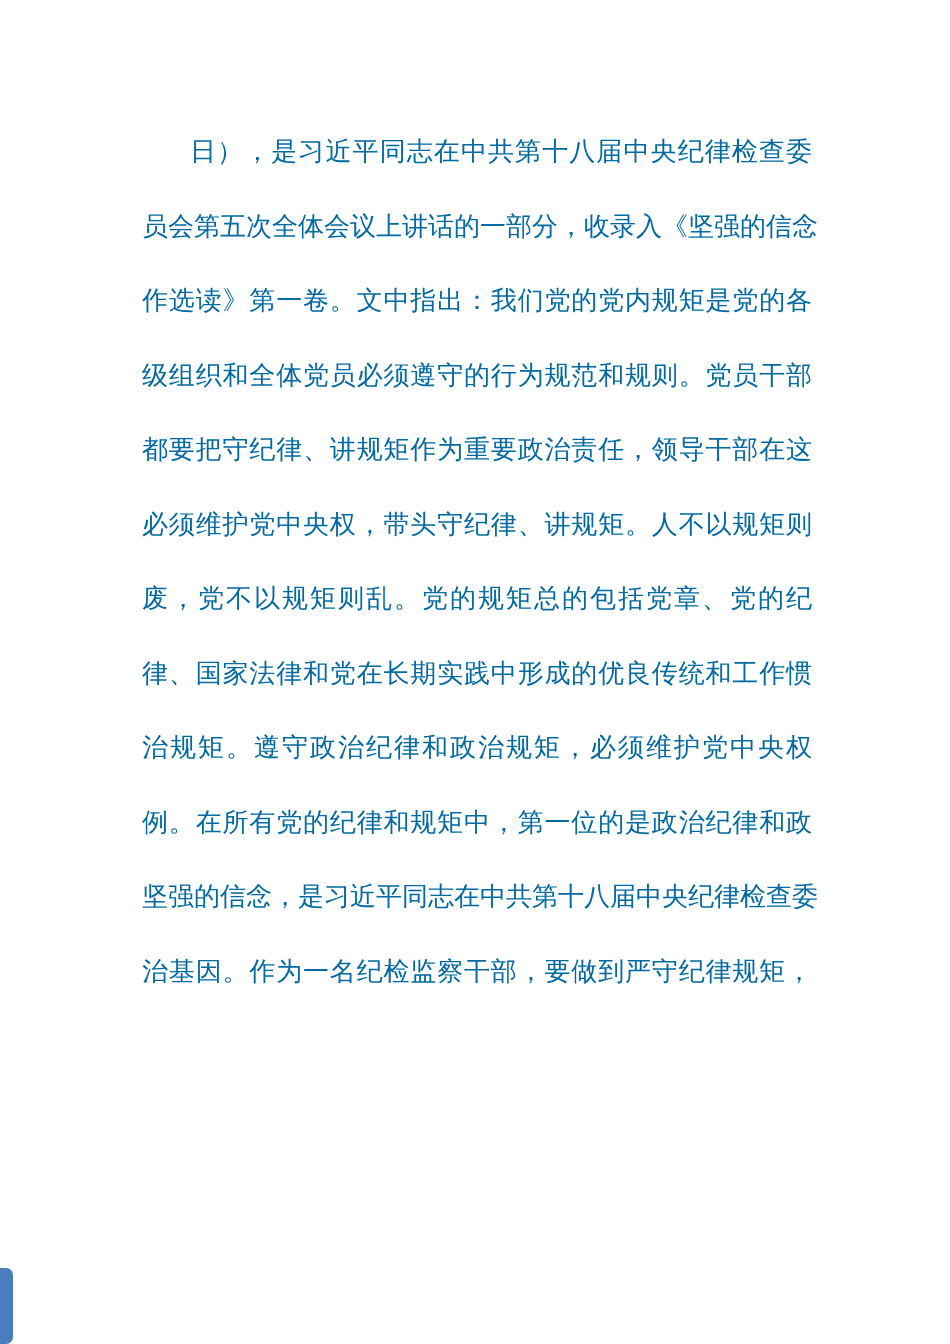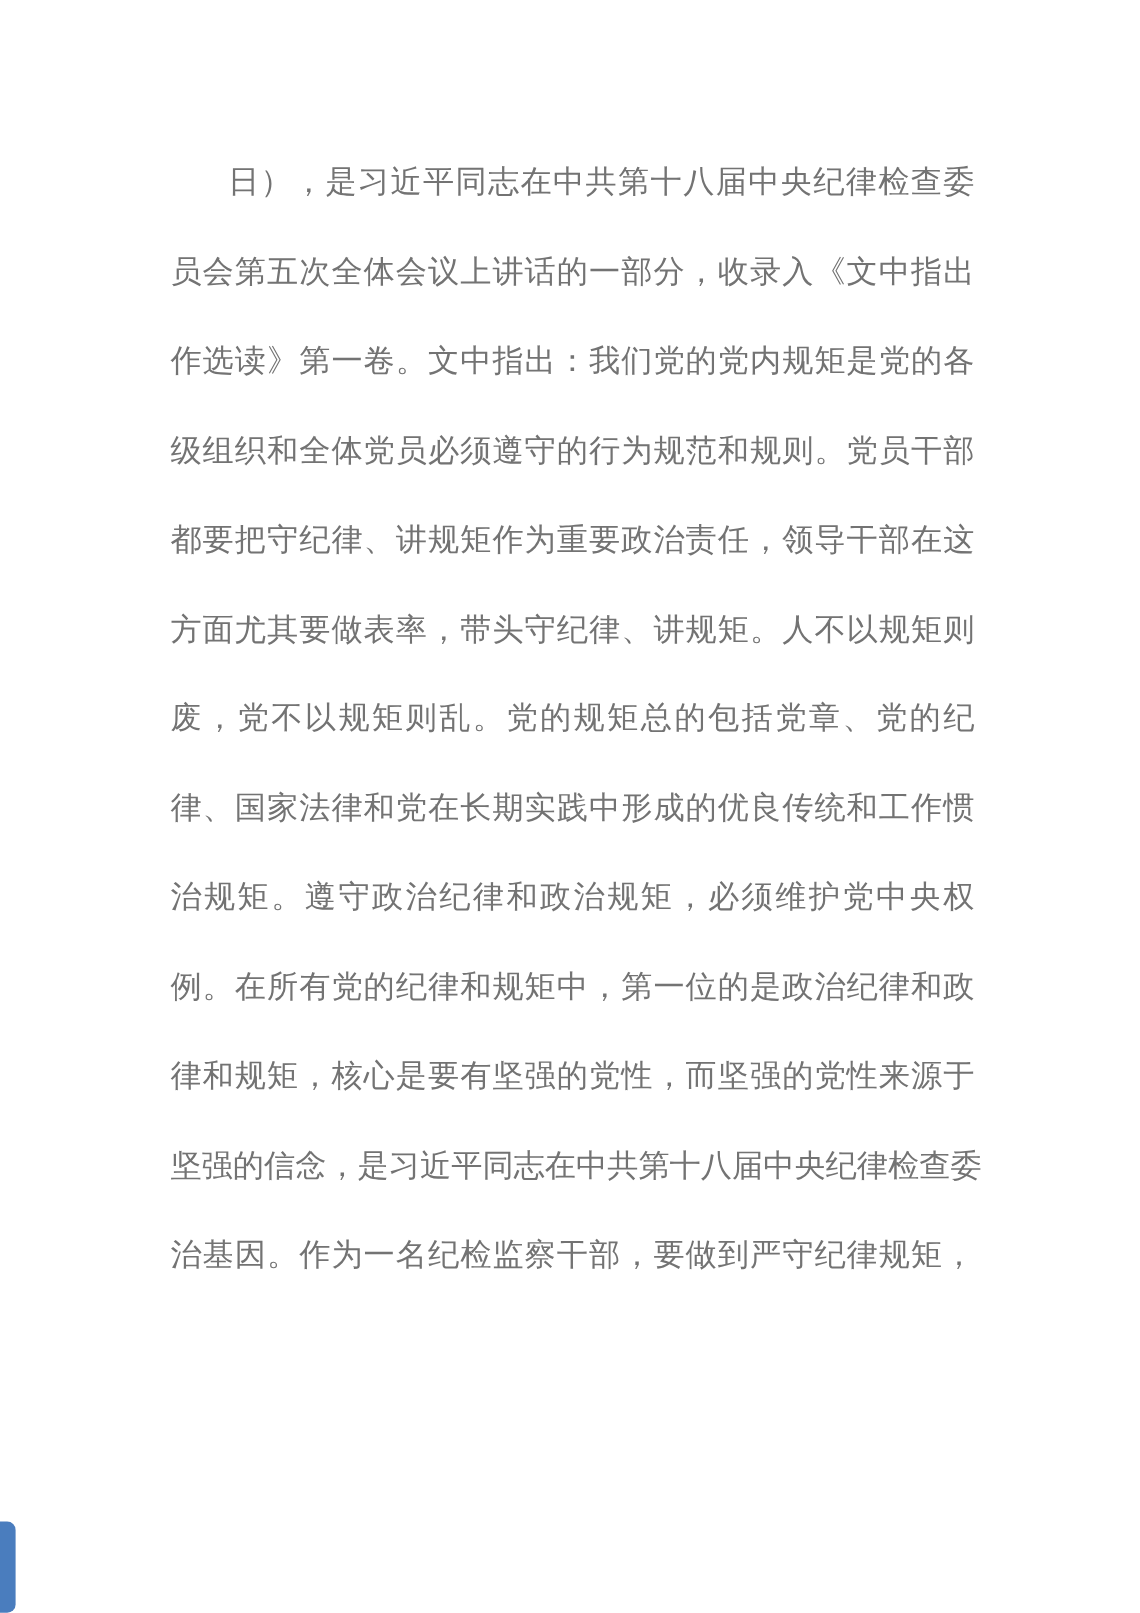--- a/index.html
+++ b/index.html
@@ -19,21 +19,21 @@
     left: 0; top: 0;
     width: 950px;
     height: 1344px;
     background: #ffffff;
   }
   .doc-body {
     position: absolute;
     left: 142px;
     top: 115px;
     width: 670px;
-    color: #737373;
+    color: #0369a1;
     font-size: 26px;
     line-height: 74.5px;
     font-weight: 400;
     font-kerning: none;
     letter-spacing: 0;
   }
   .text-line {
     text-align: justify;
     text-align-last: justify;
     text-justify: inter-character;
@@ -53,29 +53,28 @@
     background: #4a7dbe;
   }
 </style>
 </head>
 <body>
 
 <div class="page">
 
   <div class="doc-body">
     <div class="text-line first-line">日），是习近平同志在中共第十八届中央纪律检查委</div>
-    <div class="text-line">员会第五次全体会议上讲话的一部分，收录入《文中指出</div>
+    <div class="text-line">员会第五次全体会议上讲话的一部分，收录入《坚强的信念</div>
     <div class="text-line">作选读》第一卷。文中指出：我们党的党内规矩是党的各</div>
     <div class="text-line">级组织和全体党员必须遵守的行为规范和规则。党员干部</div>
     <div class="text-line">都要把守纪律、讲规矩作为重要政治责任，领导干部在这</div>
-    <div class="text-line">方面尤其要做表率，带头守纪律、讲规矩。人不以规矩则</div>
+    <div class="text-line">必须维护党中央权，带头守纪律、讲规矩。人不以规矩则</div>
     <div class="text-line">废，党不以规矩则乱。党的规矩总的包括党章、党的纪</div>
     <div class="text-line">律、国家法律和党在长期实践中形成的优良传统和工作惯</div>
     <div class="text-line">治规矩。遵守政治纪律和政治规矩，必须维护党中央权</div>
     <div class="text-line">例。在所有党的纪律和规矩中，第一位的是政治纪律和政</div>
-    <div class="text-line">律和规矩，核心是要有坚强的党性，而坚强的党性来源于</div>
     <div class="text-line">坚强的信念，是习近平同志在中共第十八届中央纪律检查委</div>
     <div class="text-line">治基因。作为一名纪检监察干部，要做到严守纪律规矩，</div>
   </div>
 
   <div class="accent-bar" style="background-color: rgb(74, 125, 190);"></div>
 
 </div>
 
 </body></html>

